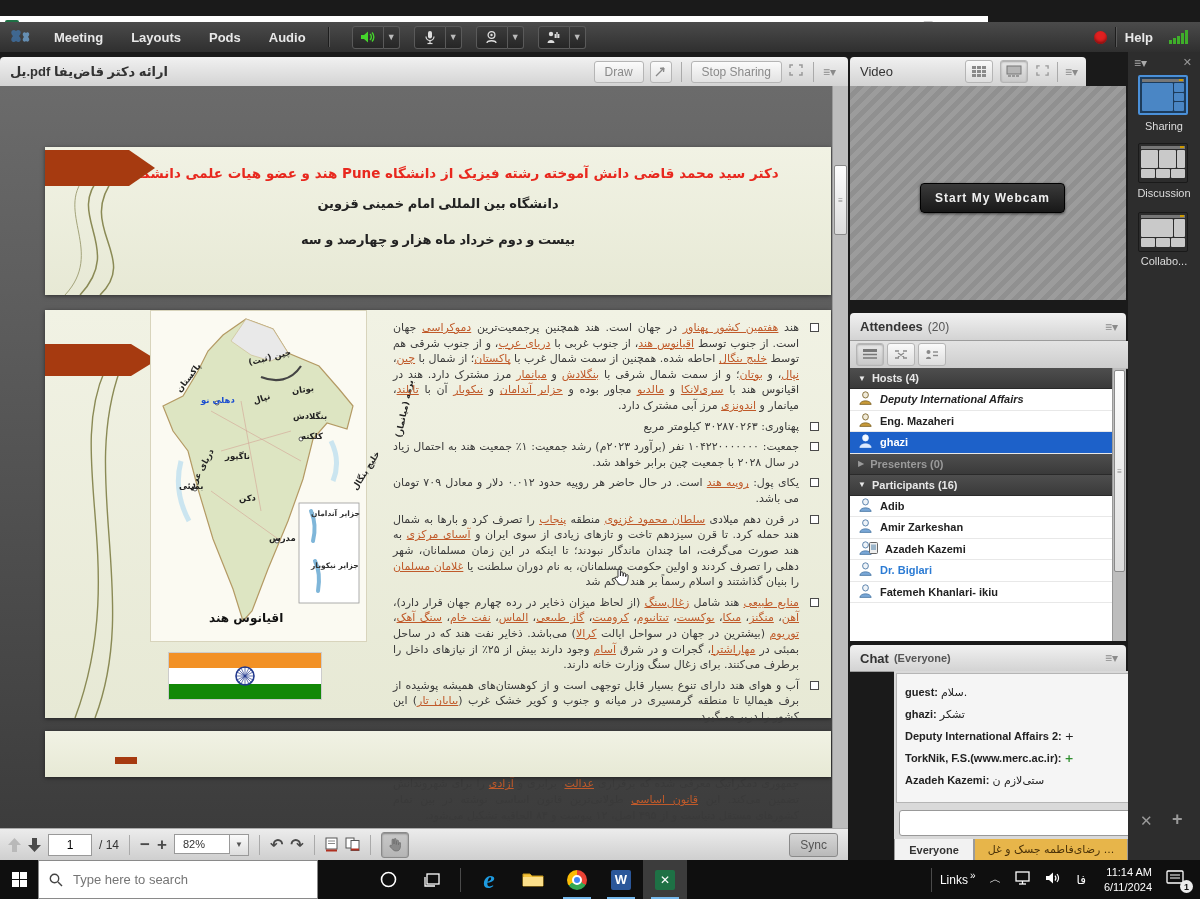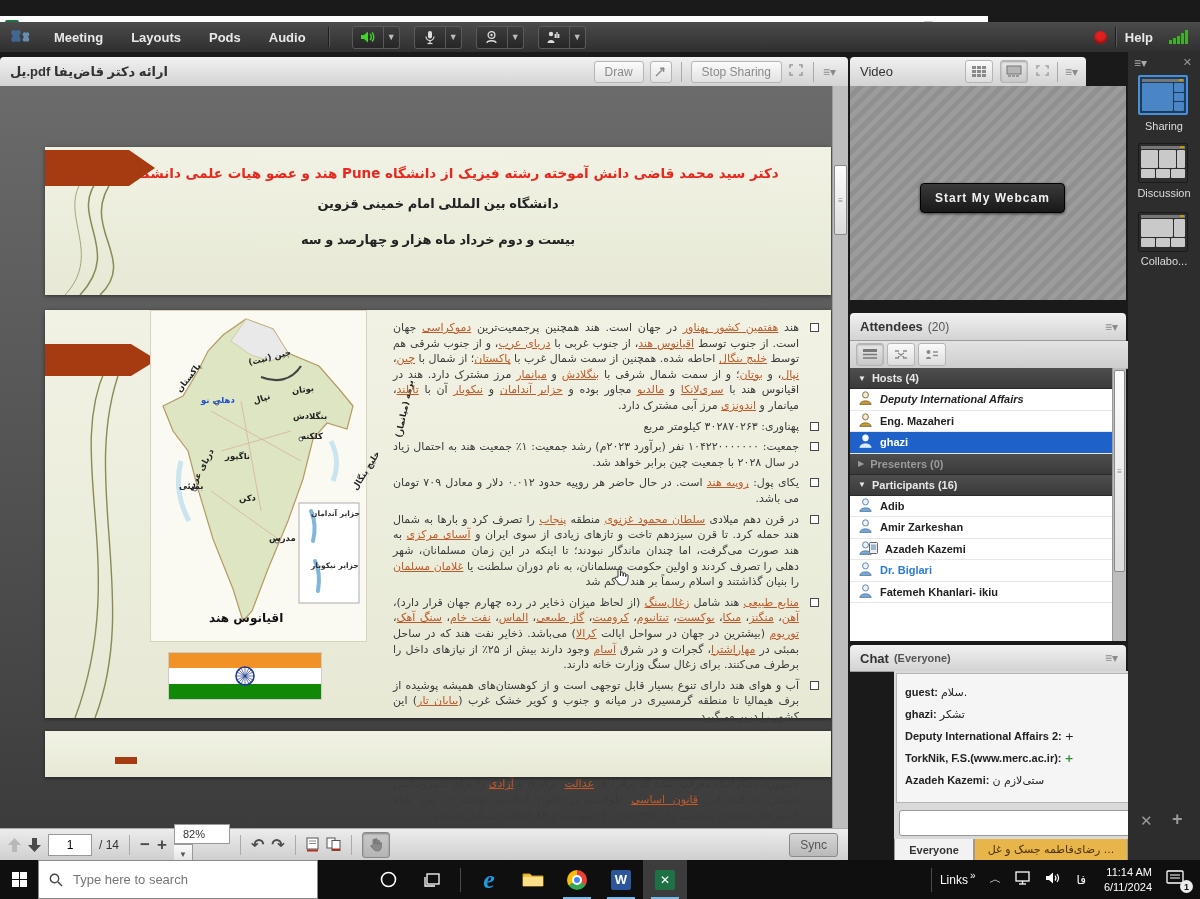--- a/index.html
+++ b/index.html
@@ -314,21 +314,21 @@
     <span class="nbtn">
         <svg width="13" height="14">
           <polygon points="6.5,14 13,7 9,7 9,0 4,0 4,7 0,7" fill="#4a4a4a"></polygon>
         </svg>
       </span>
     <input style="width: 38px; height: 18px; border: 1px solid rgb(153, 153, 153); text-align: center; font-size: 12px; font-family: &quot;Liberation Sans&quot;, sans-serif;" value="1">
     <span style="font-size:12px;color:#333;">/ 14</span>
     <span class="ndiv"></span>
     <span class="nbtn" style="font-size:17px;font-weight:bold;">−</span>
     <span class="nbtn" style="font-size:17px;font-weight:bold;">+</span>
-    <span style="display:flex;flex-direction:column;">
+    <span style="display:flex;">
       <span style="width:46px;height:18px;background:#fff;border:1px solid #999;font-size:11px;color:#333;display:flex;align-items:center;padding-left:8px;">82%</span>
       <span style="width:18px;height:20px;background:linear-gradient(#fafafa,#ddd);border:1px solid #999;border-left:none;display:flex;align-items:center;justify-content:center;font-size:8px;color:#555;">▼</span>
     </span>
     <span class="ndiv"></span>
     <span class="nbtn" style="font-size:16px;font-weight:bold;">↶</span>
     <span class="nbtn" style="font-size:16px;font-weight:bold;">↷</span>
     <span class="ndiv"></span>
     <span class="nbtn">
       <svg width="13" height="15">
           <rect x="1" y="1" width="11" height="11" fill="#fff" stroke="#555"></rect>

